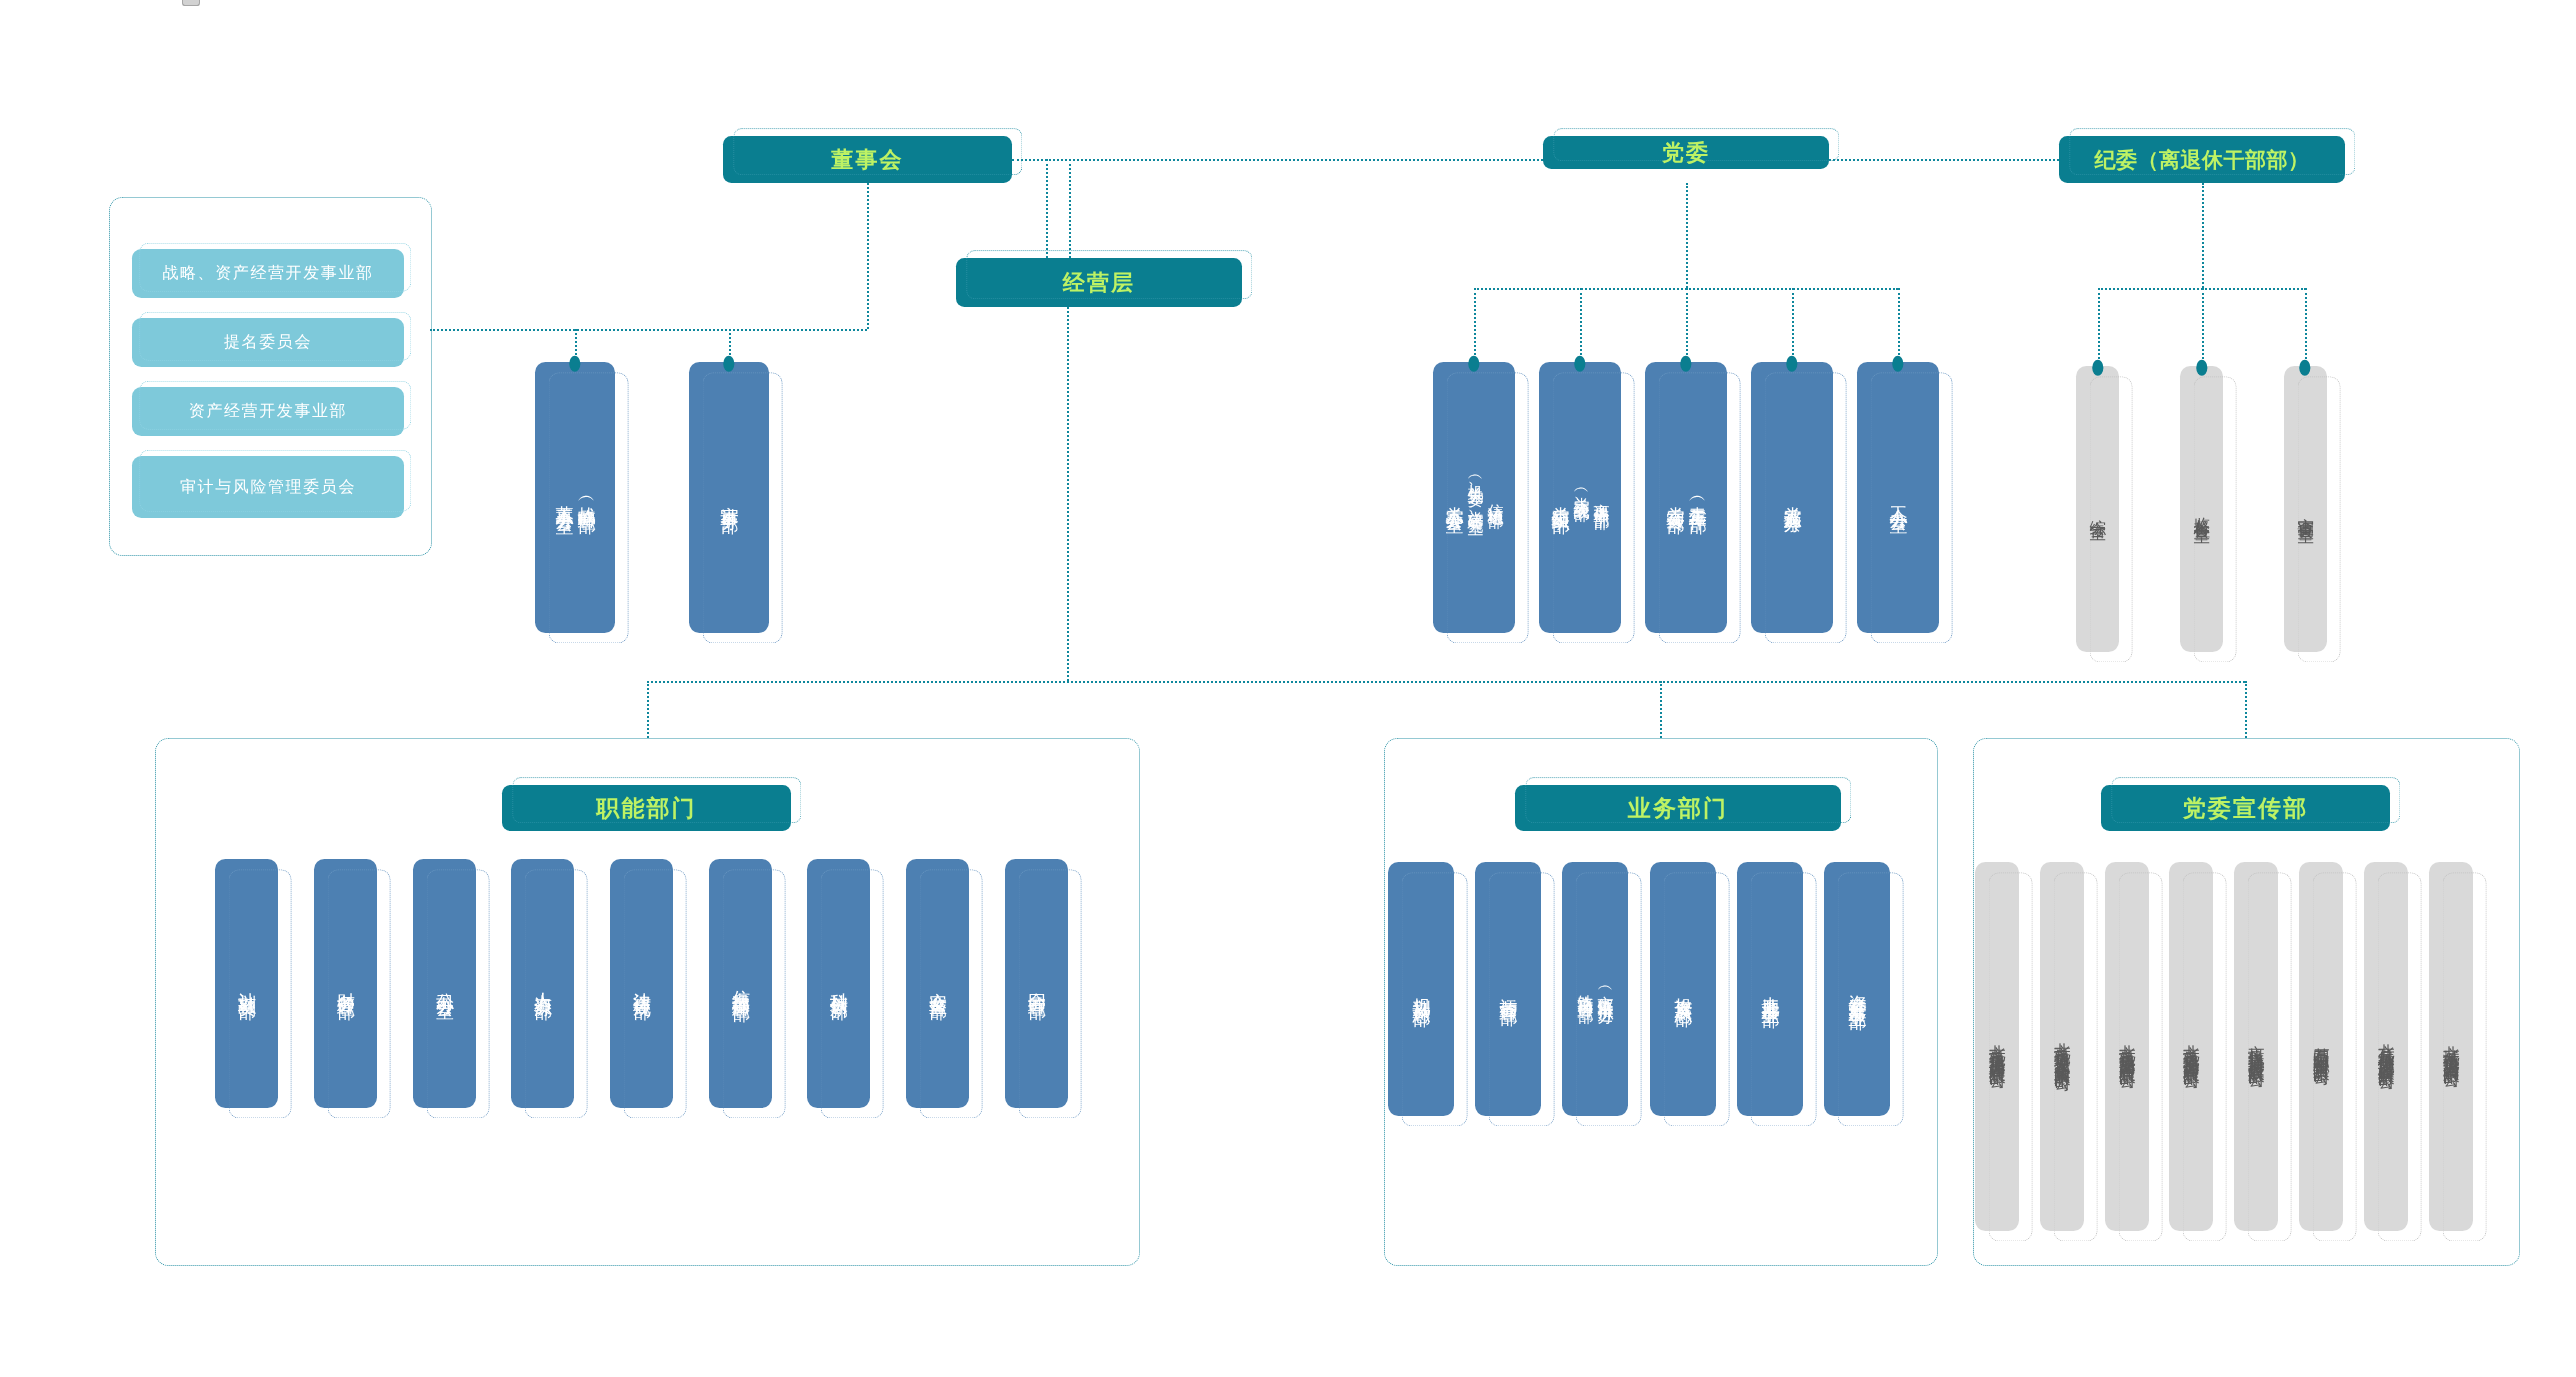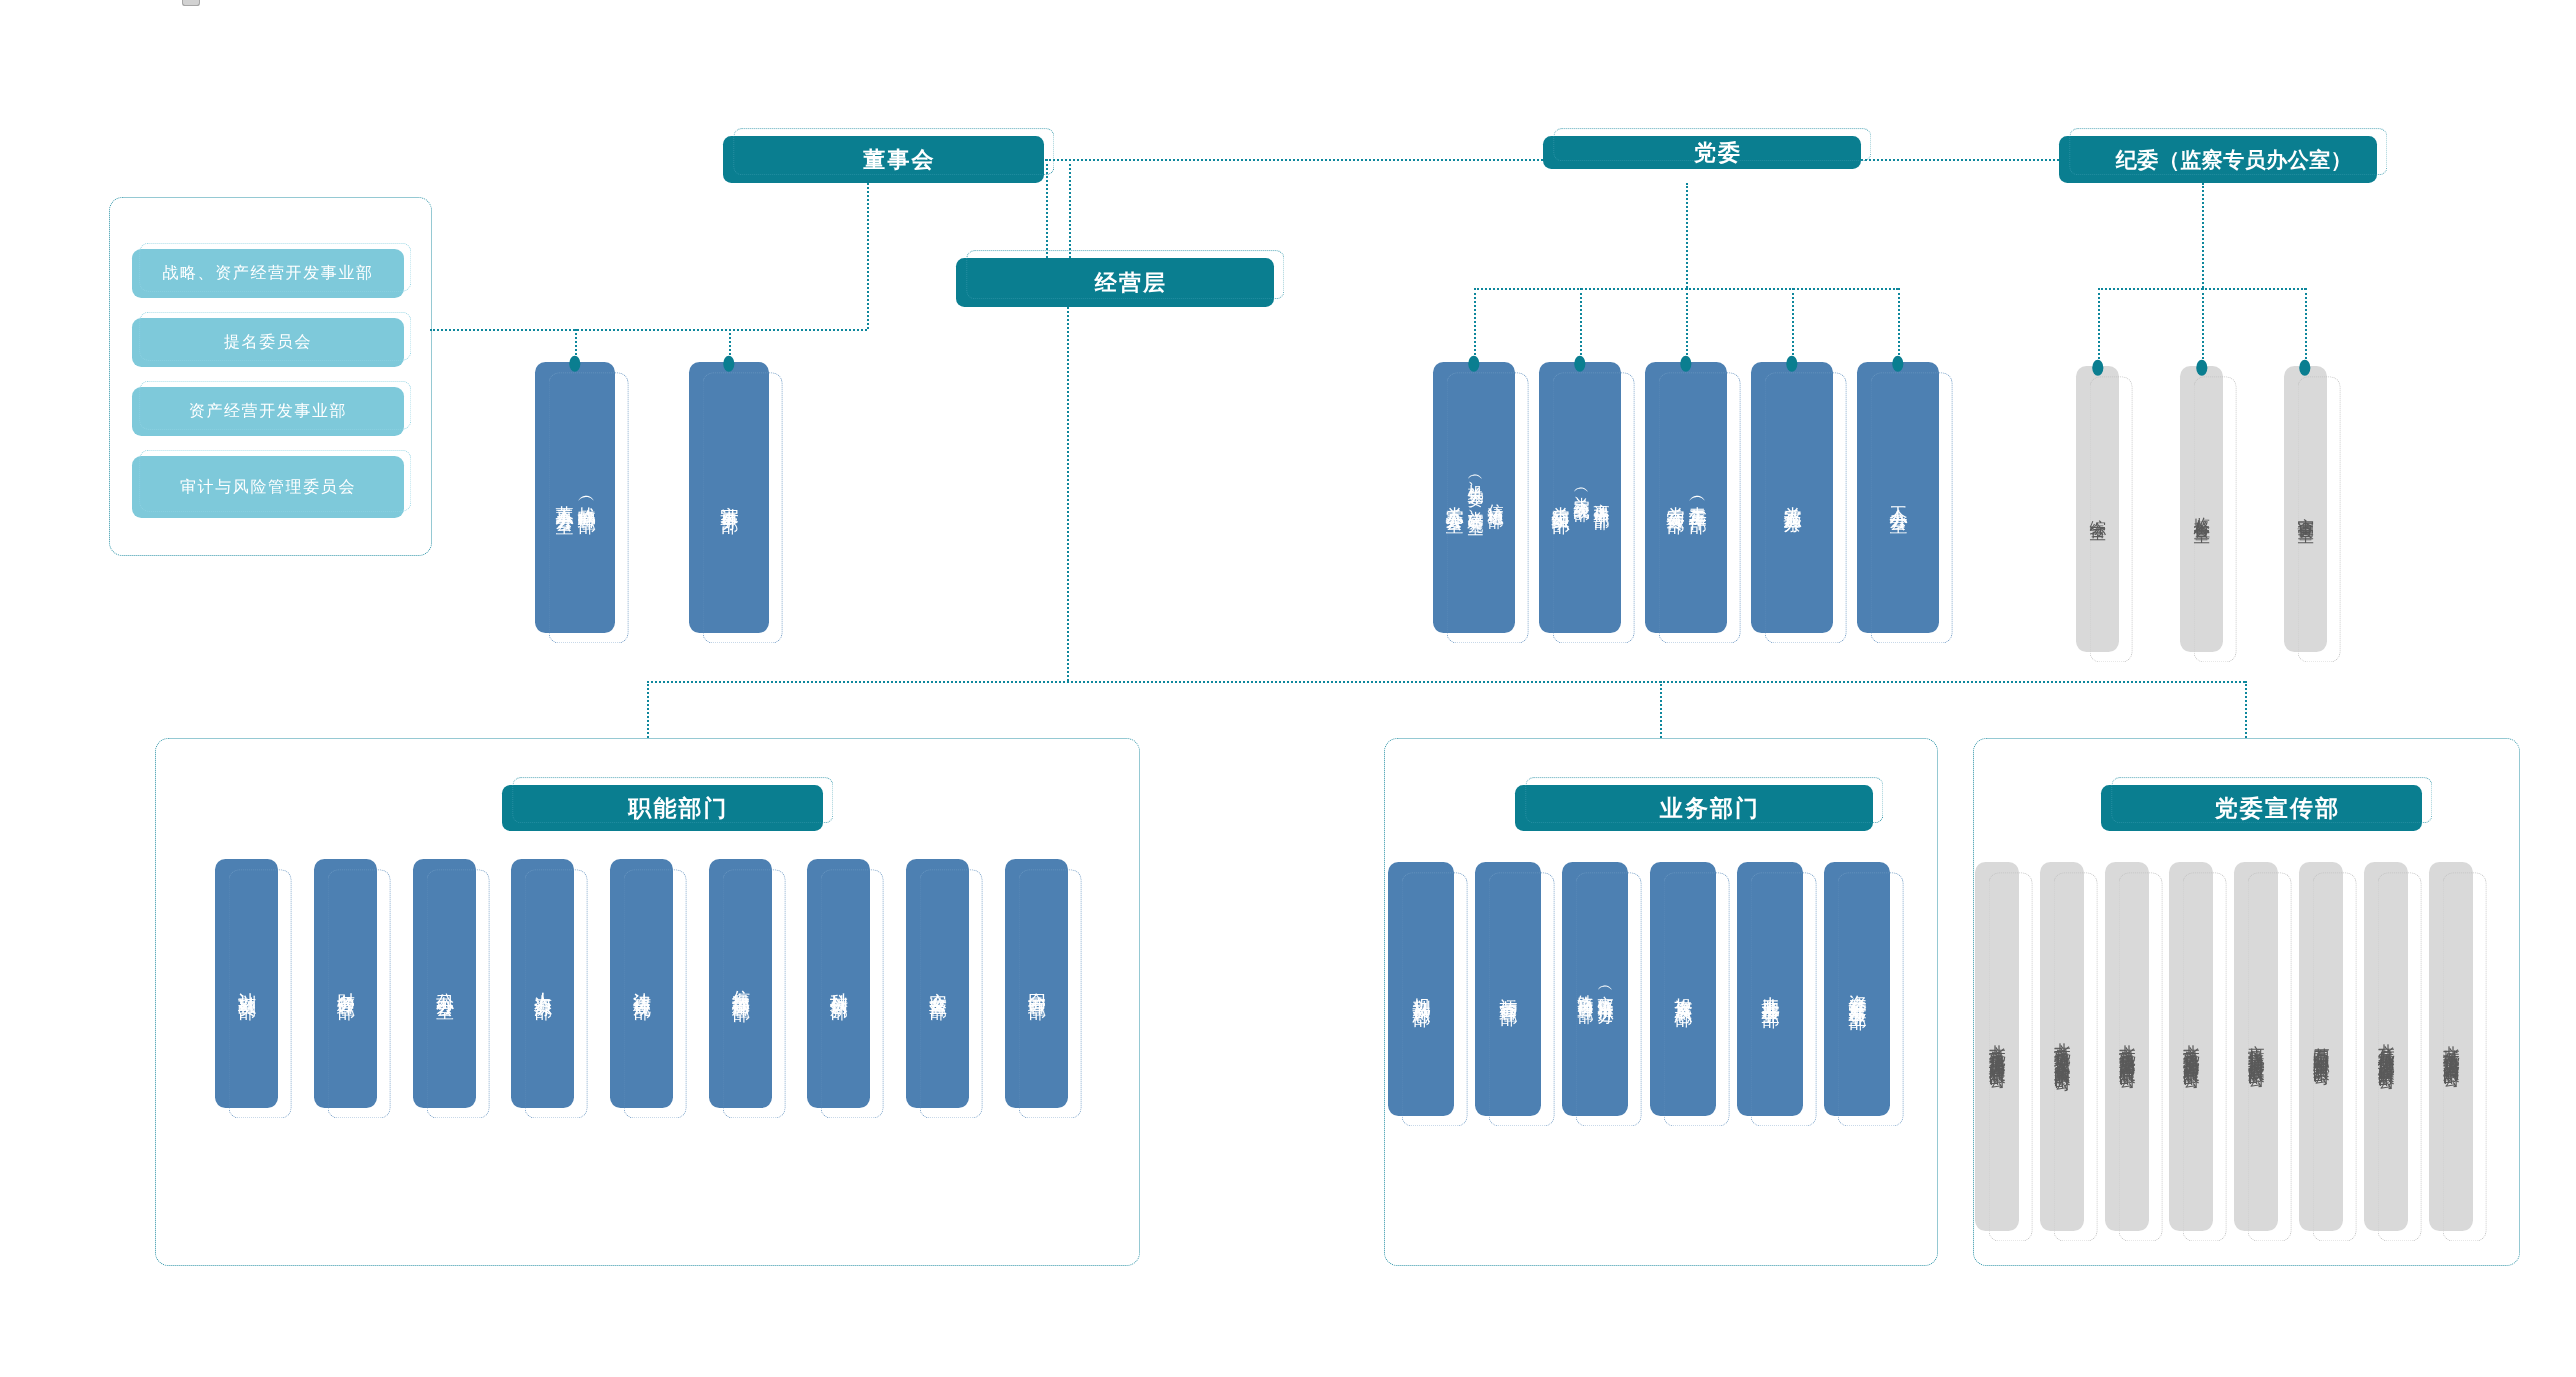--- a/index.html
+++ b/index.html
@@ -1,22 +1,22 @@
 <!DOCTYPE html>
 <html style="font-size:8.3px"><head>
 <meta charset="utf-8">
 <style>
   html,body{margin:0;padding:0;background:#ffffff;width:2576px;height:1377px;overflow:hidden;}
   .canvas{position:absolute;left:0;top:0;width:2576px;height:1377px;background:#ffffff;
           font-family:"Liberation Sans","DejaVu Sans",sans-serif;}
 
   
-  .hdr{position:absolute;background:#0a7e90;border-radius:8.3px;color:#ffffff;
+  .hdr{position:absolute;background:#0a7e90;border-radius:8.3px;color:#bef264;
        display:flex;align-items:center;justify-content:center;
-       font-size:22px;font-weight:bold;letter-spacing:2.1px;z-index:2;padding-left:32px;}
+       font-size:22px;font-weight:bold;letter-spacing:2.1px;z-index:2;}
   .hdr::before{content:"";position:absolute;inset:0;transform:translate(10.4px,-7.8px);
        border:1.6px dotted #2d93a7;border-radius:8.3px;z-index:-1;}
 
   .ghdr{font-size:23px;}
 
   .cbox{position:absolute;background:#7ec9da;border-radius:9.3px;color:#ffffff;
         display:flex;align-items:center;justify-content:center;
         font-size:16px;letter-spacing:1.6px;z-index:2;}
   .cbox::before{content:"";position:absolute;inset:0;transform:translate(7.3px,-6.2px);
         border:1.6px dotted #8fd2e2;border-radius:9.3px;z-index:-1;}
@@ -82,21 +82,21 @@
   <div class="vl" style="left:1660px;top:681px;height:57px;"></div>
   <div class="vl" style="left:2245px;top:681px;height:57px;"></div>
 
   <div class="hdr" style="left:723px;top:136px;width:289px;height:47px;">
     <span>董事会</span>
   </div>
   <div class="hdr" style="left:1543px;top:136px;width:286px;height:33px;">
     <span>党委</span>
   </div>
   <div class="hdr" style="left:2059px;top:136px;width:286px;height:47px;letter-spacing:0.5px;font-size:21px;">
-    <span>纪委（监察专员办公室）</span>
+    <span>纪委（离退休干部部）</span>
   </div>
   <div class="hdr" style="left:924px;top:258px;width:286px;height:49px;margin-left:32px;">
     <span>经营层</span>
   </div>
 
   <div class="container" style="left:109px;top:197px;width:321px;height:357px;"></div>
   <div class="cbox" style="left:132px;top:249px;width:272px;height:49px;">战略、资产经营开发事业部</div>
   <div class="cbox" style="left:132px;top:318px;width:272px;height:49px;">提名委员会</div>
   <div class="cbox" style="left:132px;top:387px;width:272px;height:49px;">资产经营开发事业部</div>
   <div class="cbox" style="left:132px;top:456px;width:272px;height:62px;">审计与风险管理委员会</div>

